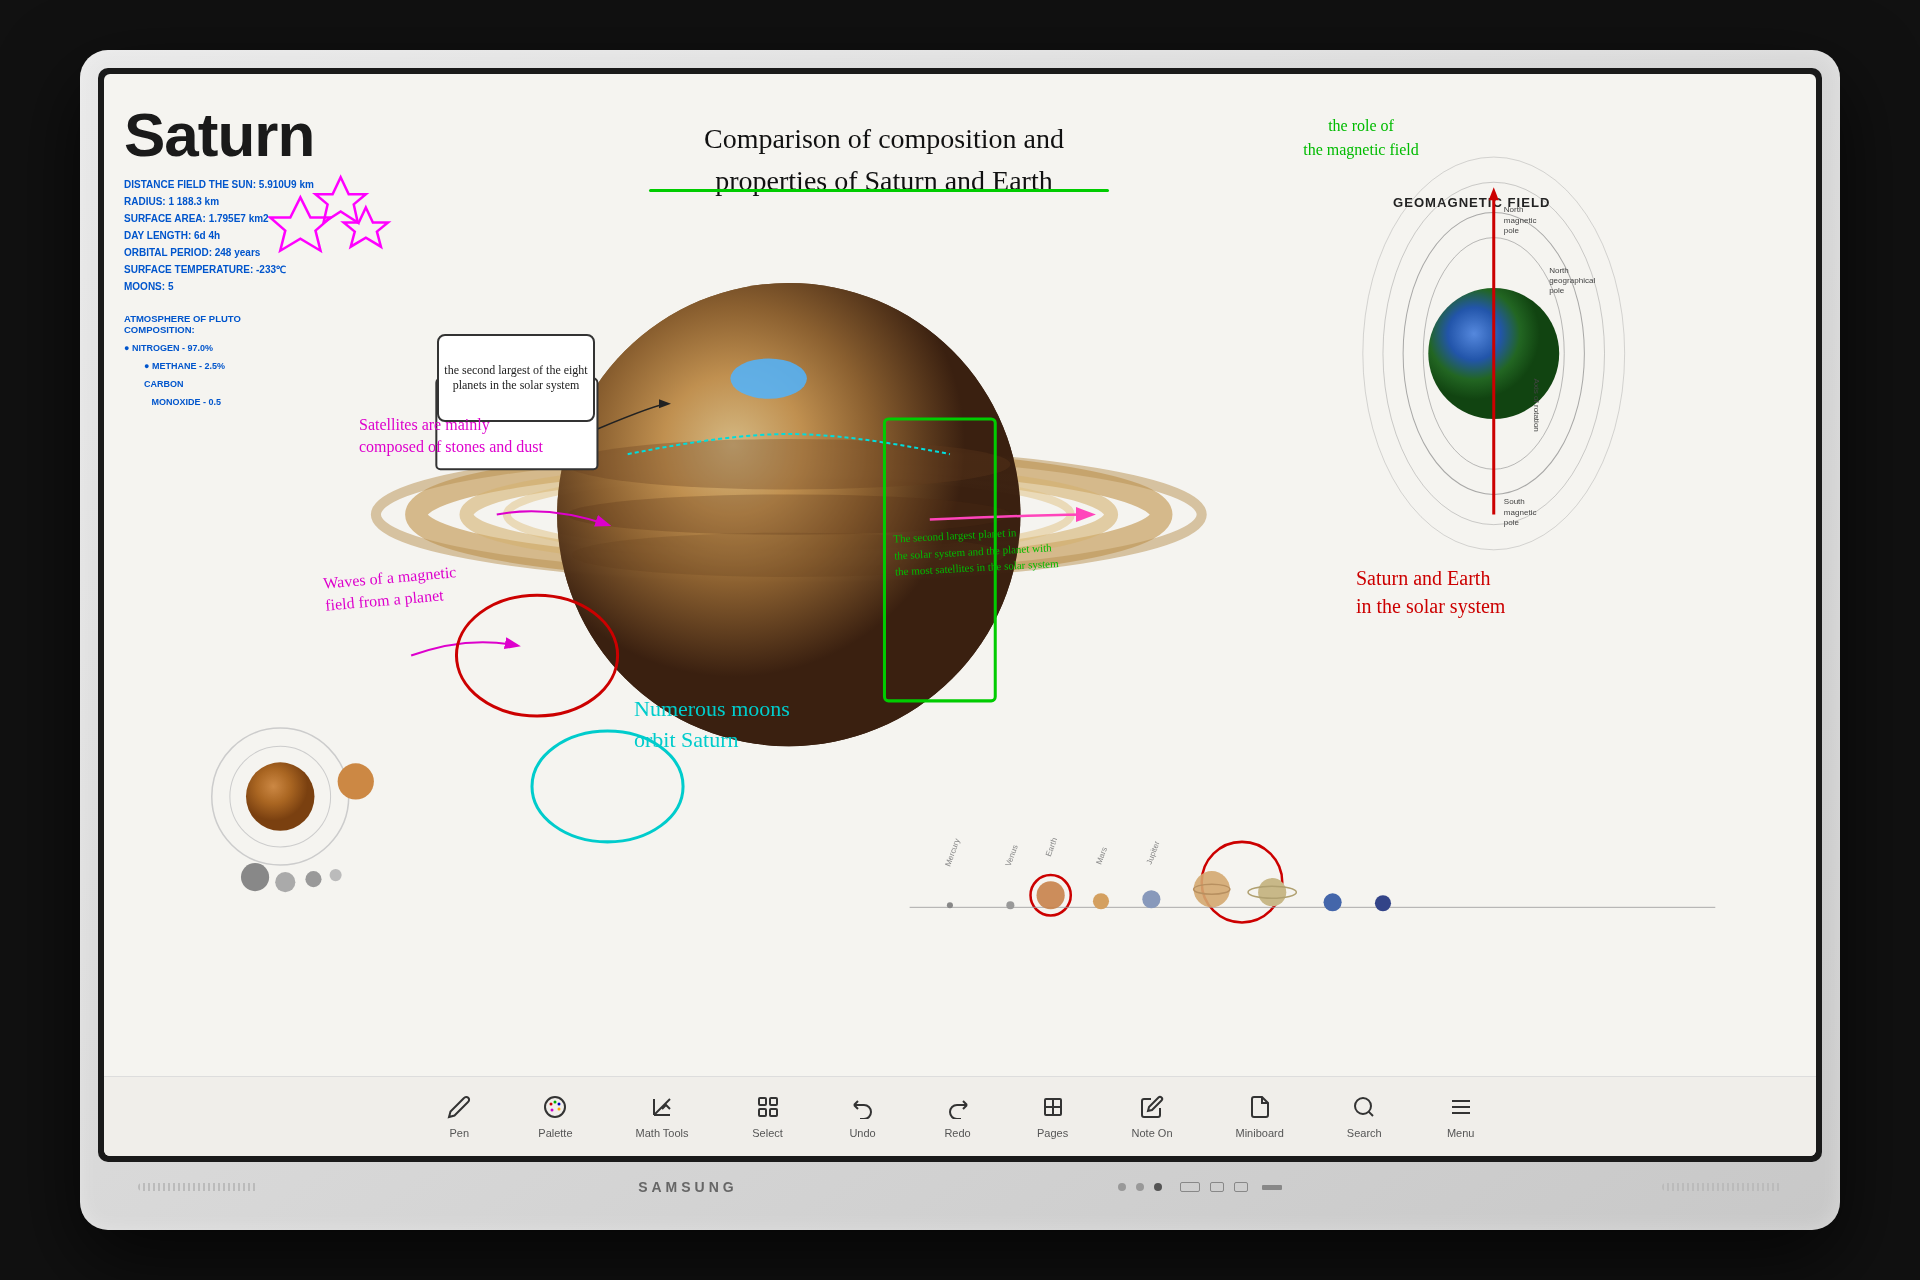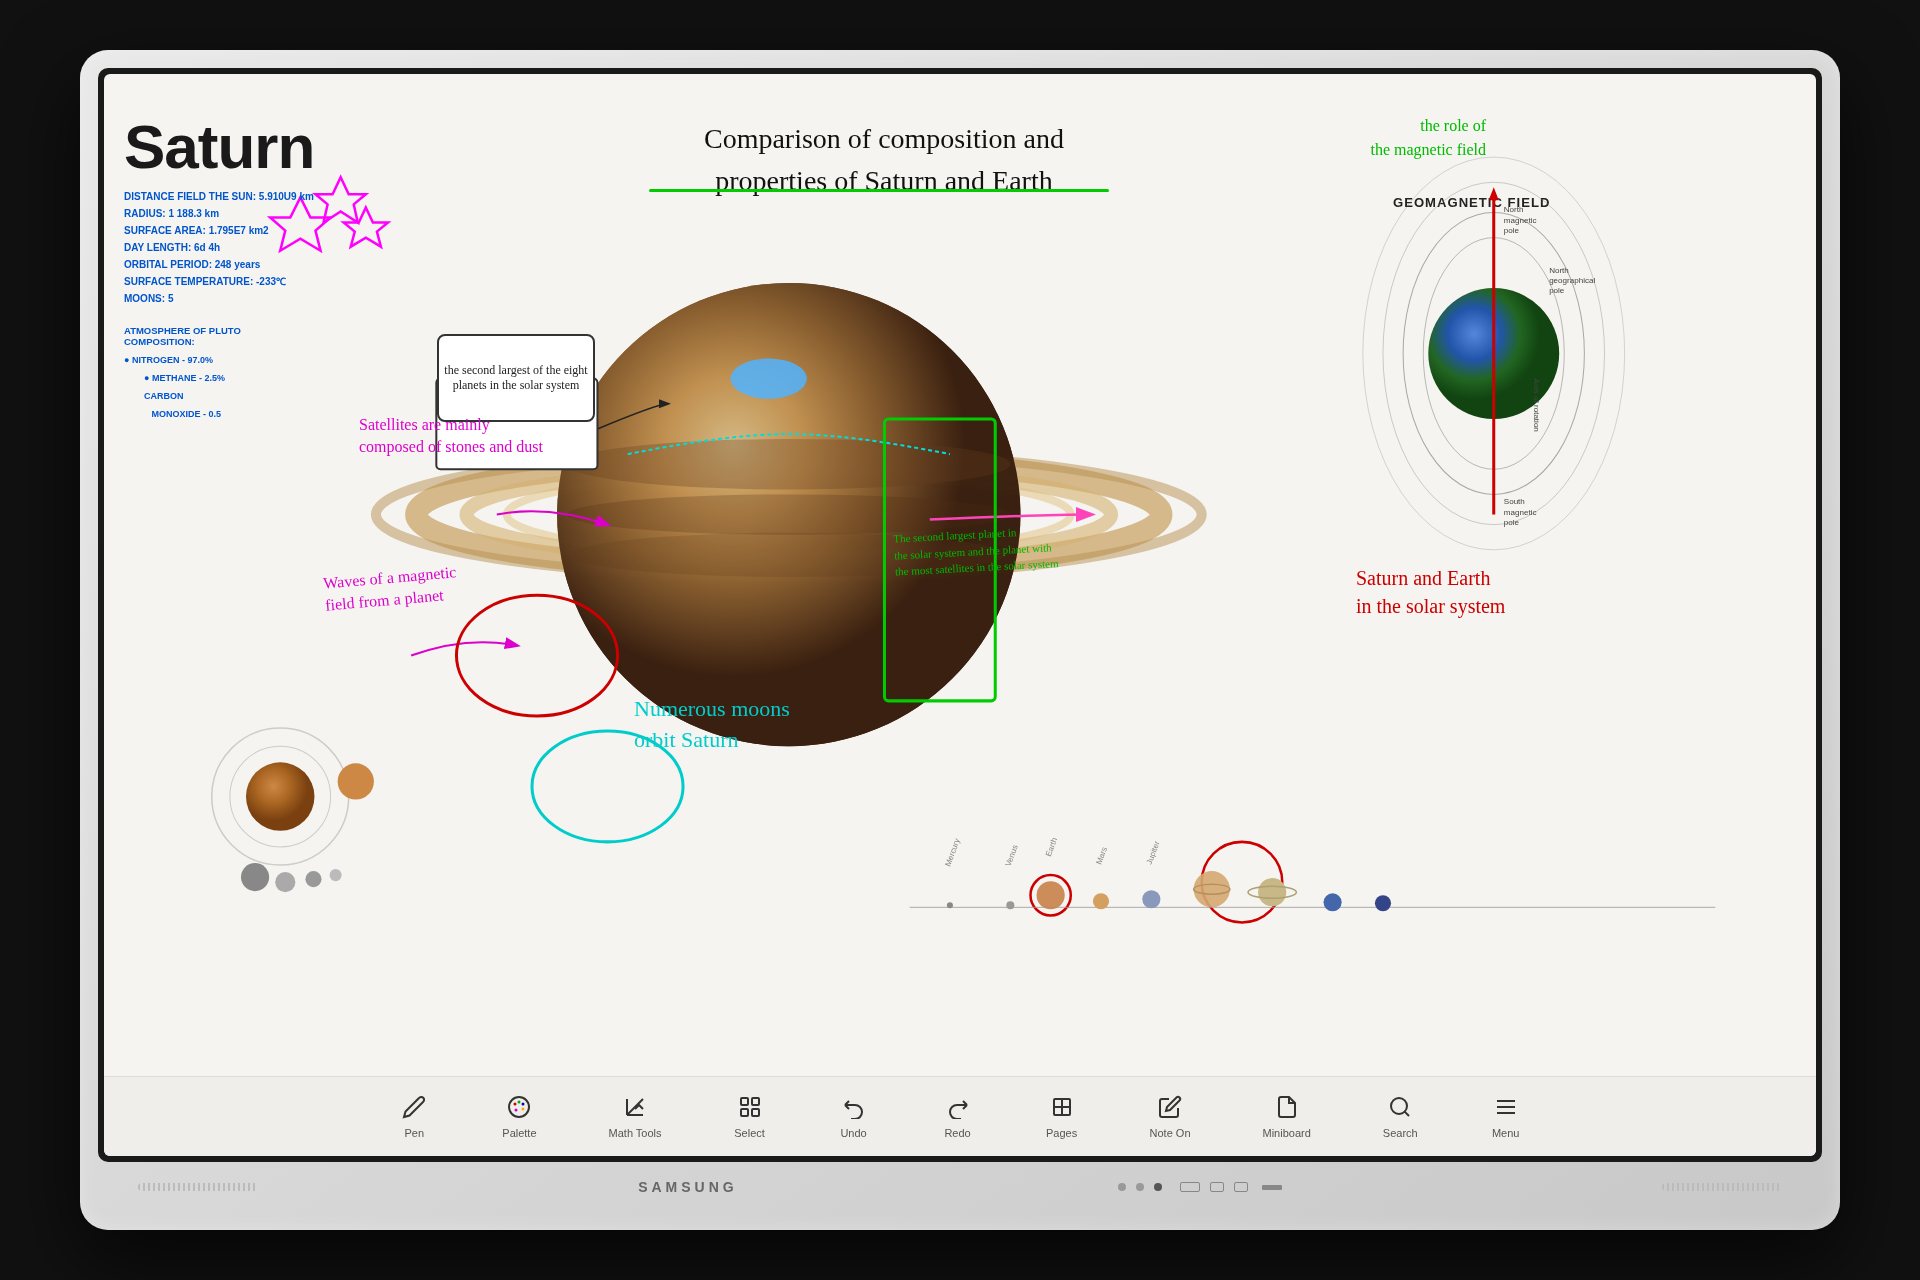--- a/index.html
+++ b/index.html
@@ -85,21 +85,21 @@
     .ann-green { color: #00bb00; }
     .ann-black { color: #111111; }
     
     .toolbar {
       height: 80px;
       background: #f0eeea;
       border-top: 1px solid #ddd;
       display: flex;
       align-items: center;
       justify-content: center;
-      gap: 44px;
+      gap: 35px;
       padding: 0 40px;
     }
     .tool-btn {
       display: flex;
       flex-direction: column;
       align-items: center;
       gap: 4px;
       cursor: pointer;
       padding: 8px 14px;
       border-radius: 8px;
@@ -303,21 +303,21 @@
             <marker id="arrowMagenta" markerWidth="8" markerHeight="8" refX="6" refY="3" orient="auto">
               <path d="M0,0 L0,6 L8,3 z" fill="#dd00cc"></path>
             </marker>
             <marker id="arrowPink" markerWidth="8" markerHeight="8" refX="6" refY="3" orient="auto">
               <path d="M0,0 L0,6 L8,3 z" fill="#ff44bb"></path>
             </marker>
           </defs>
         </svg>
 
         <div class="left-panel">
-          <div style="position:relative; margin-top:12px;">
+          <div style="position:relative; margin-top:0;">
             <div class="saturn-title">Saturn</div>
           </div>
 
           <div class="info-box">
             <div>DISTANCE FIELD THE SUN: 5.910U9 km</div>
             <div>RADIUS: 1 188.3 km</div>
             <div>SURFACE AREA: 1.795E7 km2</div>
             <div>DAY LENGTH: 6d  4h</div>
             <div>ORBITAL PERIOD: 248 years</div>
             <div>SURFACE TEMPERATURE: -233℃</div>
@@ -334,21 +334,21 @@
             </div>
           </div>
         </div>
 
         <div class="annotation ann-black" style="top:44px; left:540px; font-size:28px; line-height:1.5; text-align:center; width:480px;">
           Comparison of composition and<br>properties of Saturn and Earth
         </div>
 
         <div style="position:absolute; top:115px; left:545px; width:460px; height:3px; background:#00cc00; border-radius:2px;"></div>
 
-        <div class="annotation ann-green" style="top:40px; right:330px; font-size:16px; line-height:1.5; text-align:right; width:250px;">
+        <div class="annotation ann-green" style="top:40px; right:330px; font-size:16px; line-height:1.5; text-align:center; width:250px;">
           the role of<br>the magnetic field
         </div>
 
         <div style="position:absolute; top:260px; left:333px; width:158px; height:88px; background:white; border:2px solid #333; border-radius:8px; display:flex; align-items:center; justify-content:center; text-align:center;">
           <div style="font-family: 'Segoe Script','Comic Sans MS',cursive; font-size:12px; color:#222; padding:4px;">the second largest of
 the eight planets in
 the solar system</div>
         </div>
 
         <div class="annotation ann-magenta" style="top:340px; left:255px; font-size:16px; line-height:1.4; width:230px;">

